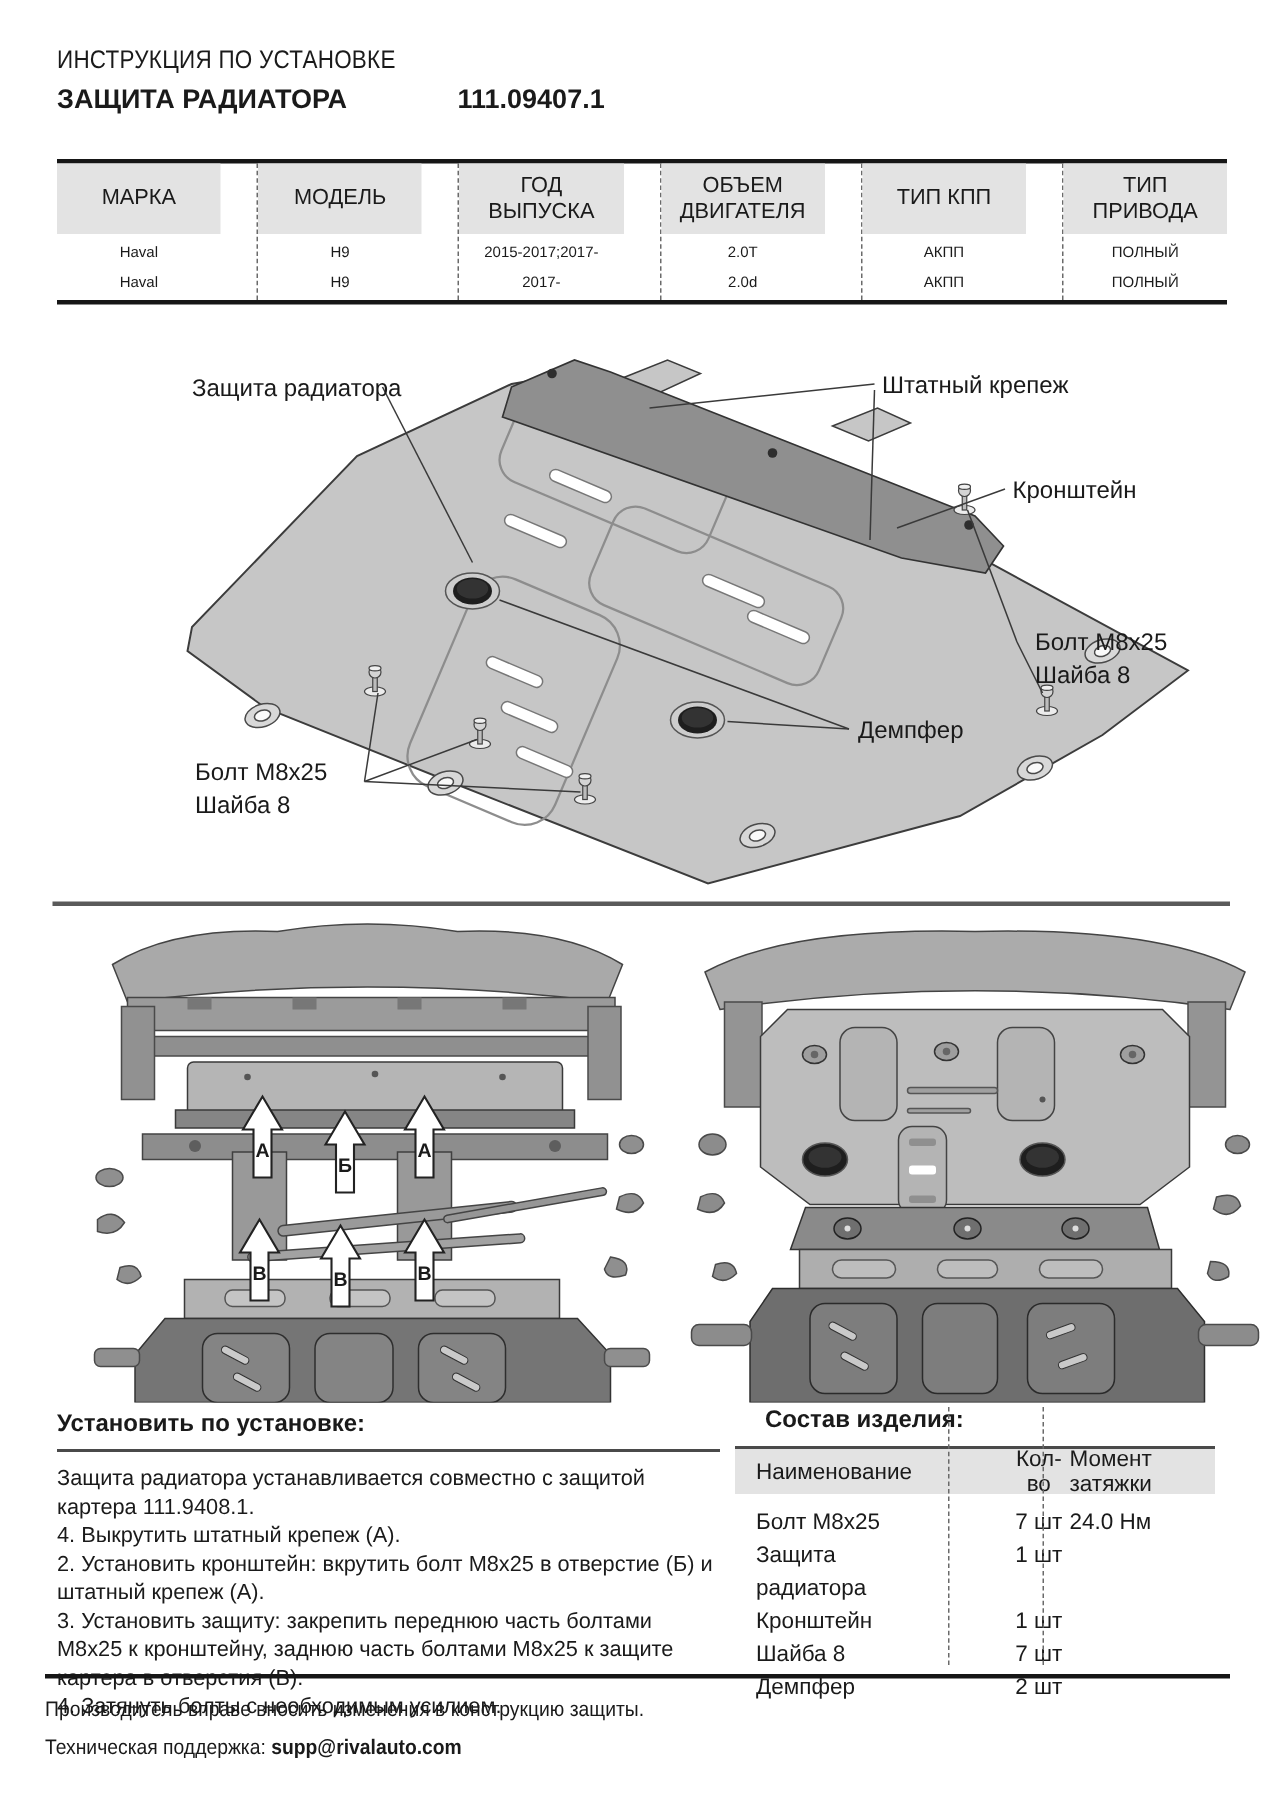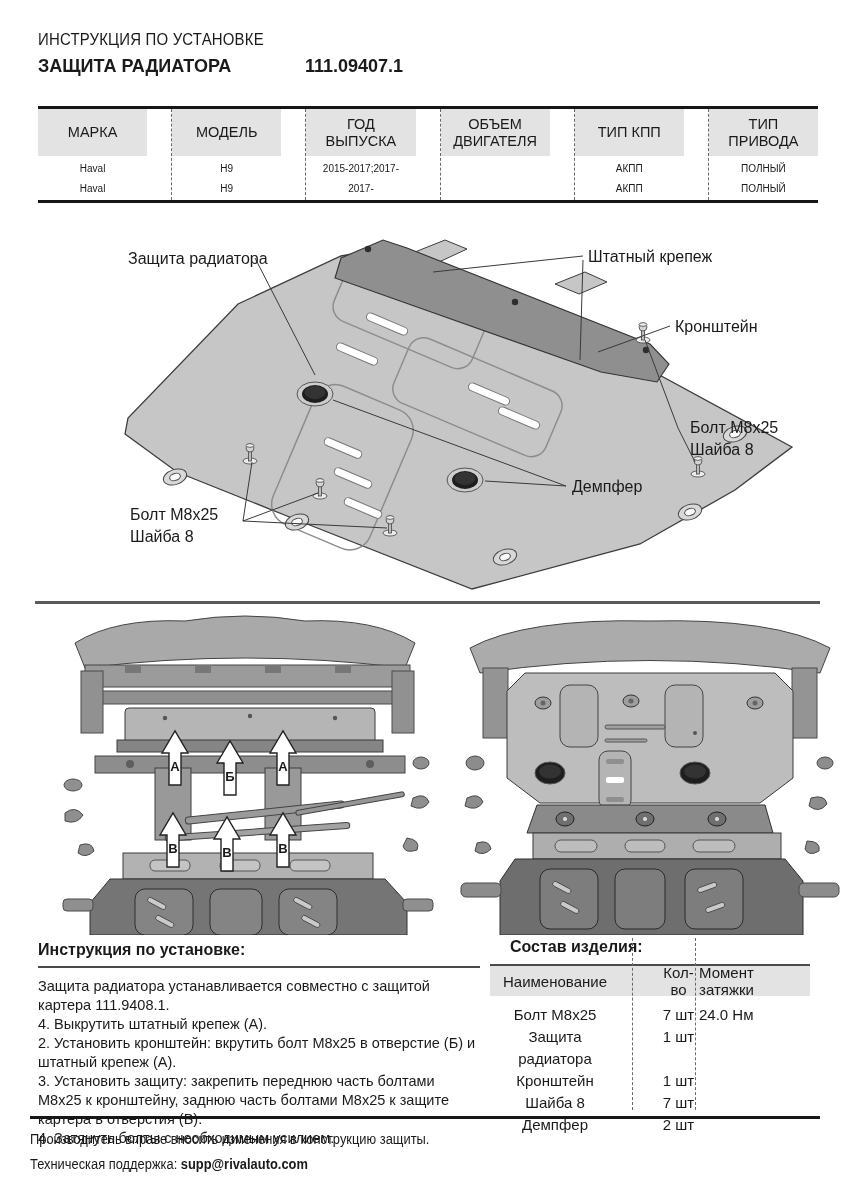--- a/index.html
+++ b/index.html
@@ -45,21 +45,21 @@
 
   
   .comp { position:absolute; left:490px; top:938px; width:330px; height:172px; }
   .comp-dash { position:absolute; top:0; bottom:0; width:0; border-left:1px dashed #6a6a6a; }
   .comp-dash.d1 { left:142px; }
   .comp-dash.d2 { left:205px; }
   .comp-title { font-size:16px; font-weight:bold; padding-left:20px; height:26px; }
   .comp-rule { height:2px; background:#4a4a4a; width:320px; }
   .comp-head { display:flex; width:320px; background:#e3e3e3; height:30px; align-items:center; font-size:15px; }
   .comp-row { display:flex; width:320px; font-size:15px; line-height:22px; }
-  .c-name { width:142px; text-align:center; padding-right:12px; }
+  .c-name { width:142px; text-align:left; padding-right:12px;margin-left:14px; }
   .c-qty  { width:63px; text-align:center;padding-left:30px; }
   .c-trq  { flex:1; padding-left:4px; }
   .comp-body { padding-top:8px; }
 
   
   .footer { position:absolute; left:30px; top:1127px; font-size:14px; line-height:25px; }
   .footer-line { transform:scaleX(0.92); transform-origin:left; white-space:nowrap; }
   .footer b { font-weight:bold; }
 </style>
 </head>
@@ -94,20 +94,24 @@
       <div class="ft-h">ГОД
 ВЫПУСКА</div>
       <div class="ft-b">
         <div>2015-2017;2017-</div>
         <div>2017-</div>
       </div>
     </div>
     <div class="ft-col">
       <div class="ft-h">ОБЪЕМ
 ДВИГАТЕЛЯ</div>
+      <div class="ft-b">
+        <div>2.0T</div>
+        <div>2.0d</div>
+      </div>
     </div>
     <div class="ft-col">
       <div class="ft-h">ТИП КПП</div>
       <div class="ft-b">
         <div>АКПП</div>
         <div>АКПП</div>
       </div>
     </div>
     <div class="ft-col">
       <div class="ft-h">ТИП
@@ -419,21 +423,21 @@
         <path d="M 22 230 q 12 -4 14 6 q -8 8 -16 2 Z"></path>
       <ellipse cx="370" cy="150" rx="8" ry="6"></ellipse>
         <path d="M 356 185 q 14 -4 16 6 q -8 10 -18 2 Z"></path>
         <path d="M 352 228 q 14 0 12 10 q -10 6 -14 -2 Z"></path>
       <rect x="6" y="270" width="40" height="14" rx="5"></rect>
         <rect x="344" y="270" width="40" height="14" rx="5"></rect>
     </g>
   </svg>
 
   <div class="instr">
-    <div class="instr-title">Инструкция по установке:</div>
+    <div class="instr-title">Установить по установке:</div>
     <div class="instr-rule"></div>
     <div class="instr-intro">Защита радиатора устанавливается совместно с защитой картера 111.9408.1.</div>
     <div class="instr-step">4. Выкрутить штатный крепеж (А).</div>
     <div class="instr-step">2. Установить кронштейн: вкрутить болт М8х25 в отверстие (Б) и штатный крепеж (А).</div>
     <div class="instr-step">3. Установить защиту: закрепить переднюю часть болтами М8х25 к кронштейну, заднюю часть болтами М8х25 к защите картера в отверстия (В).</div>
     <div class="instr-step">4. Затянуть болты с необходимым усилием.</div>
   </div>
 
   <div class="comp">
     <div class="comp-dash d1"></div>

